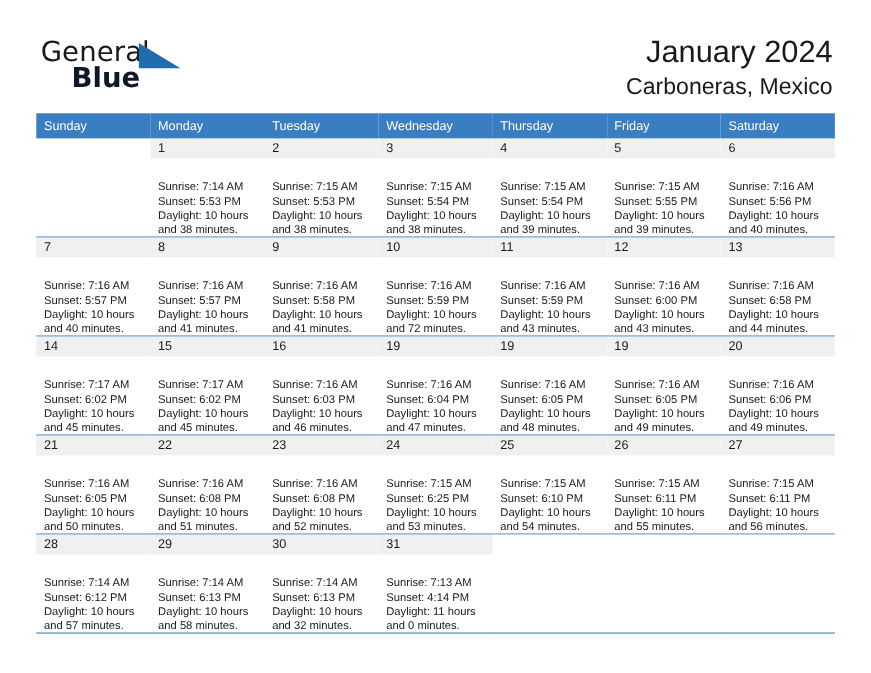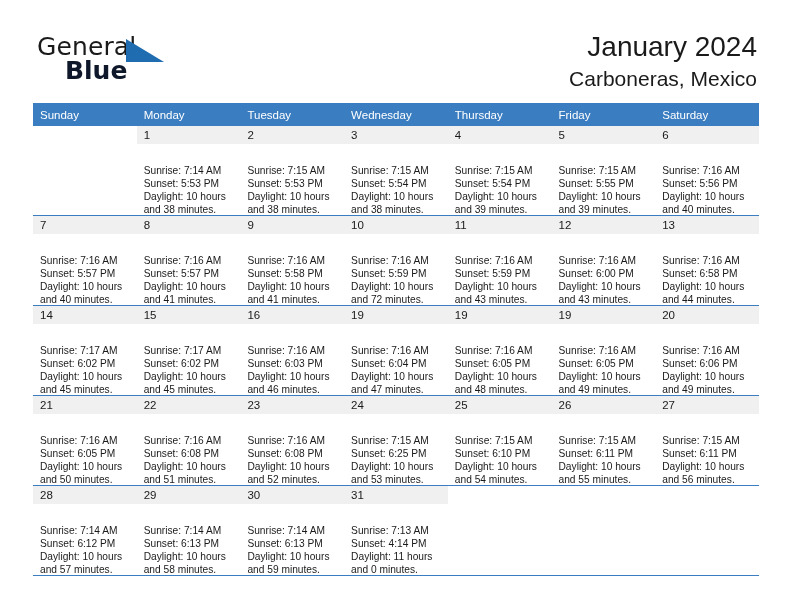--- a/index.html
+++ b/index.html
@@ -522,21 +522,21 @@
               </div>
             </div>
           </td>
           <td>
             <div class="cell-inner shaded">
               <div class="daynum-bar">30</div>
               <div class="cell-body">
                 <div>Sunrise: 7:14 AM</div>
                 <div>Sunset: 6:13 PM</div>
                 <div>Daylight: 10 hours</div>
-                <div>and 59 minutes.</div>
+                <div>and 32 minutes.</div>
               </div>
             </div>
           </td>
           <td>
             <div class="cell-inner shaded">
               <div class="daynum-bar">31</div>
               <div class="cell-body">
                 <div>Sunrise: 7:13 AM</div>
                 <div>Sunset: 4:14 PM</div>
                 <div>Daylight: 11 hours</div>

